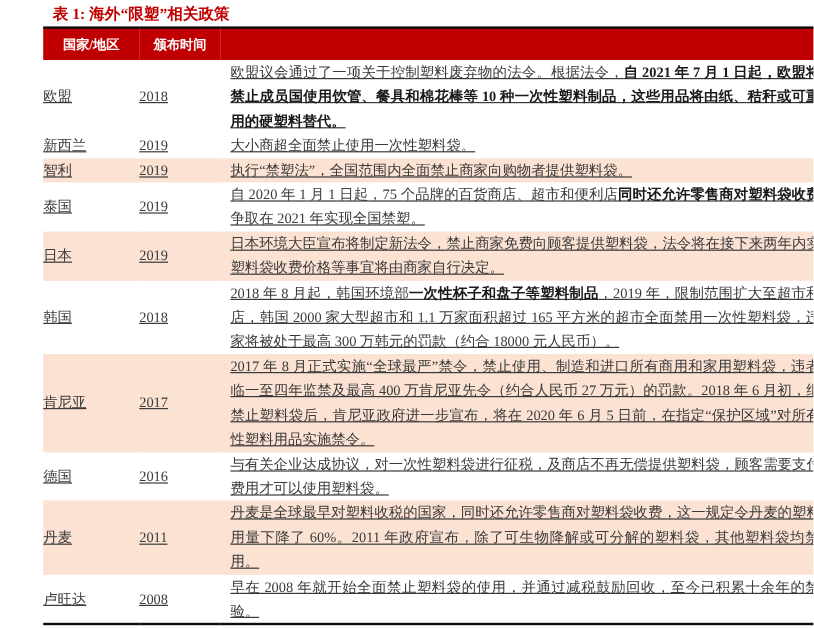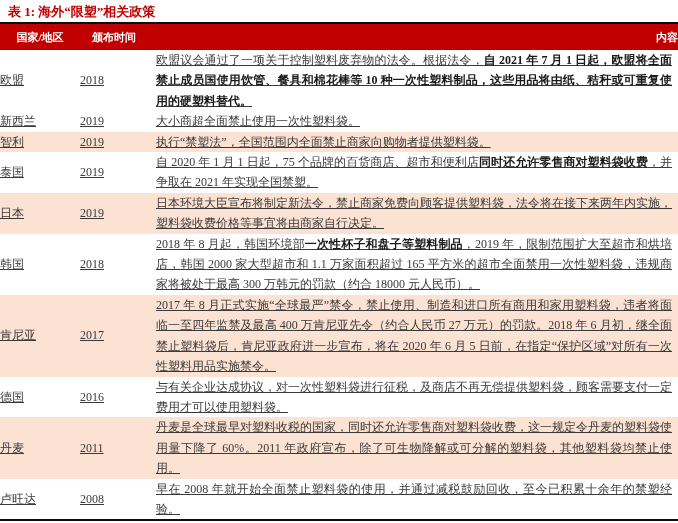--- a/index.html
+++ b/index.html
@@ -2,20 +2,21 @@
 <html><head>
 <meta charset="utf-8">
 <style>
   html, body { margin: 0; padding: 0; background: #ffffff; }
   .page {
     width: 678px; height: 523px;
     background: #ffffff;
     overflow: hidden;
     font-family: "Liberation Serif", "DejaVu Serif", serif;
     box-sizing: border-box;
+    padding-left: 36px;
   }
   .table-title {
     color: #c00000;
     font-weight: bold;
     font-size: 13px;
     line-height: 16px;
     padding: 4px 9px 2px 8px;
     height: 16px;
   }
   table.policy {

